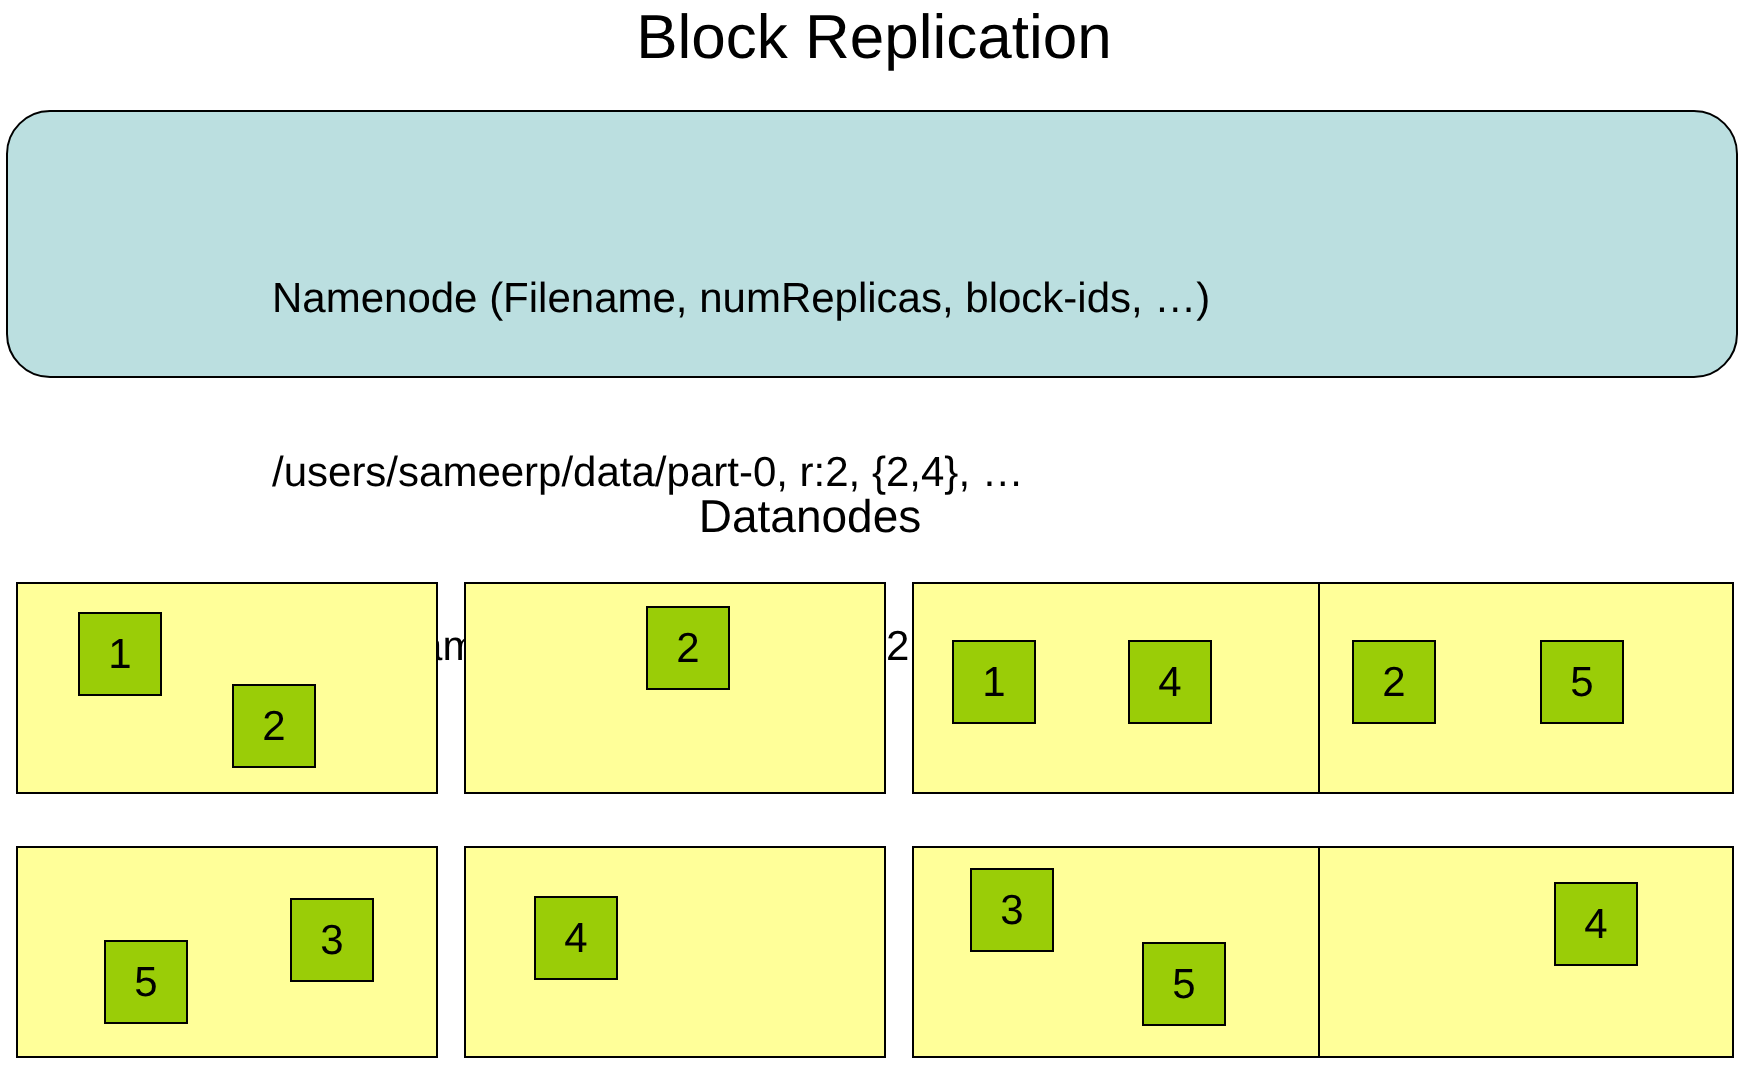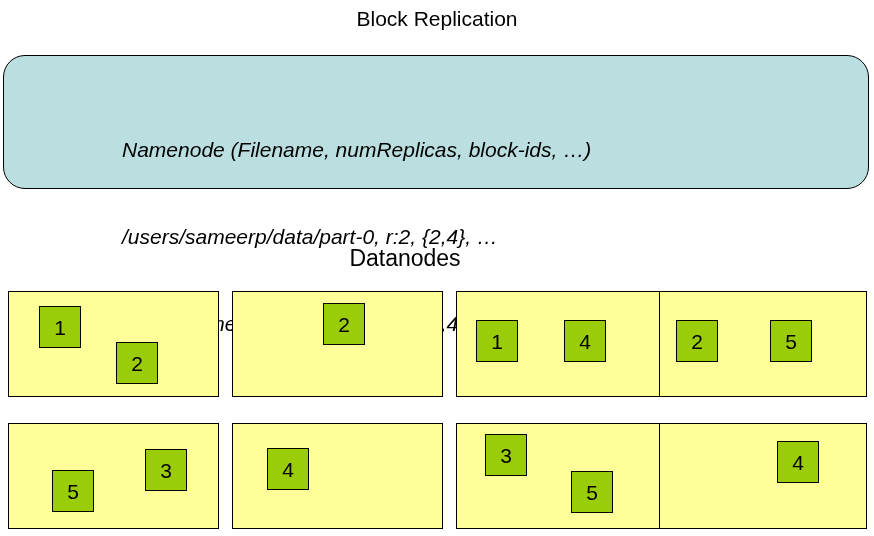--- a/index.html
+++ b/index.html
@@ -15,47 +15,46 @@
     overflow: hidden;
   }
 
   
   #diagram-title {
     position: absolute;
     left: 0;
     top: 4px;
     width: 874px;
     text-align: center;
-    font-size: 21px;
+    font-size: 31px;
     color: #000000;
     line-height: 30px;
     white-space: pre;
   }
 
   
   #namenode-box {
     position: absolute;
     left: 3px;
     top: 55px;
     width: 866px;
     height: 134px;
     box-sizing: border-box;
     background: #bbdfe0;
     border: 1.5px solid #000000;
     border-radius: 22px;
   }
   #namenode-text {
     position: absolute;
-    left: 122px;
+    left: 136px;
     top: 77px;
     font-size: 21px;
     line-height: 29px;
     color: #000000;
     white-space: pre;
-    font-style: italic;
   }
   #namenode-text .nn-line {
     display: block;
     white-space: pre;
   }
 
   
   #datanodes-label {
     position: absolute;
     left: 0;

